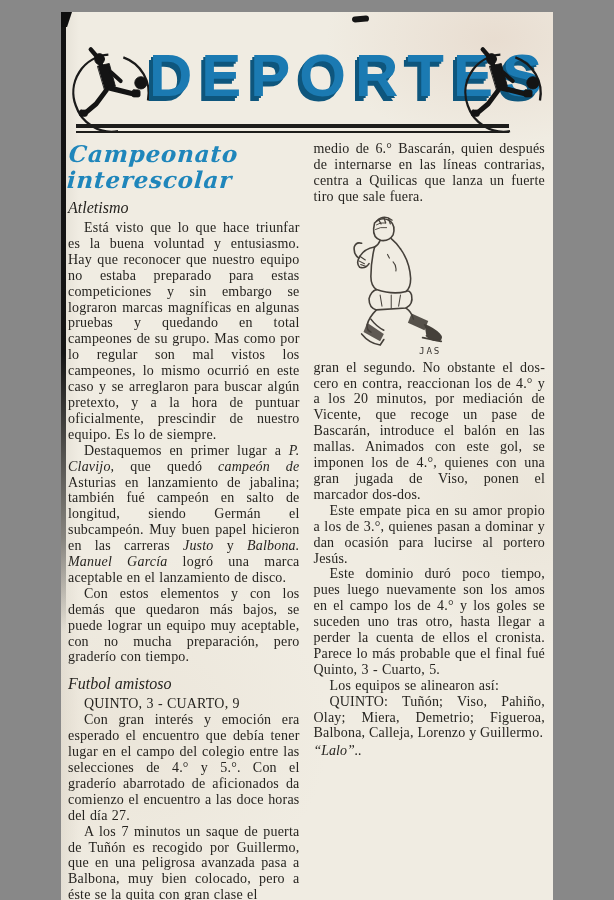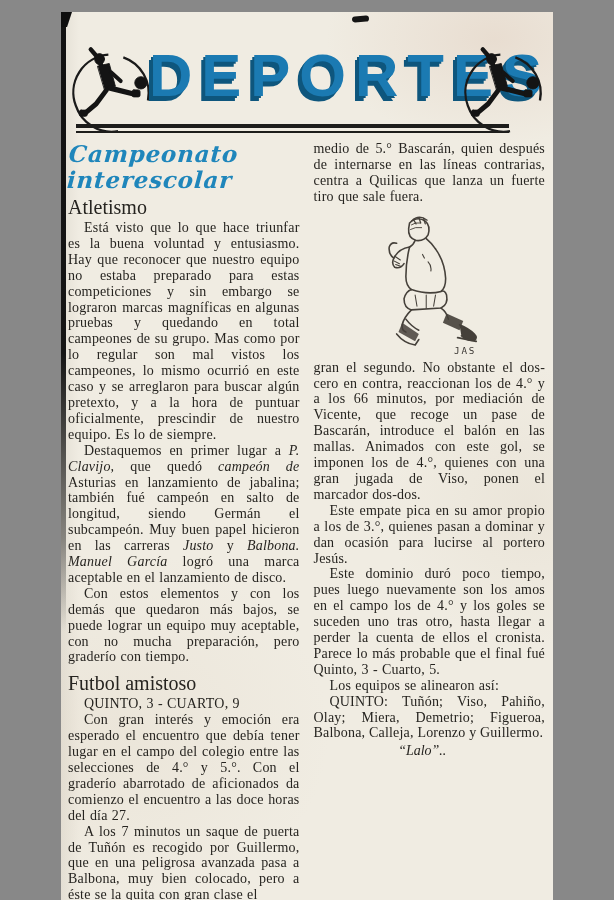--- a/index.html
+++ b/index.html
@@ -47,31 +47,31 @@
   .col{flex:1 1 0;min-width:0;}
 
   .section-title{
     font-family:"DejaVu Serif","Liberation Serif",serif;
     font-style:italic;font-weight:bold;
     font-size:23px;line-height:26px;
     color:#1f86bb;letter-spacing:0.8px;
     transform:skewX(-4deg);transform-origin:left;
     margin:0 0 5px 0;
   }
-  .subhead{font-size:20px;line-height:19px;margin:1px 0 3px 0;}
+  .subhead{font-style:italic;font-size:16px;line-height:19px;margin:1px 0 3px 0;}
   .subhead.gap{margin-top:9px;}
   p.body{margin:0;text-align:justify;font-size:14px;line-height:15.9px;
     text-indent:16px;letter-spacing:0.2px;word-spacing:0.5px;}
   p.team{margin:0;text-align:justify;font-size:14px;line-height:15.9px;
     text-indent:16px;letter-spacing:0.2px;}
   .scoreline{margin:2px 0 2px 0;text-align:center;font-size:14.5px;line-height:19px;
     letter-spacing:0.6px;text-indent:0;}
-  .sig{margin:1px 14px 0 0;text-align:center;font-style:italic;font-size:14px;line-height:17px;}
+  .sig{margin:1px 14px 0 0;text-align:left;font-style:italic;font-size:14px;line-height:17px;}
 
-  .illustration{display:flex;justify-content:center;align-items:flex-end;
+  .illustration{display:flex;justify-content:flex-start;align-items:flex-end;
     height:150px;margin:3px 0 2px 0;}
 </style>
 </head>
 <body>
 
 <div class="page">
 
   <div class="edge-strip"></div>
   <div class="corner-blob"></div>
   <div class="top-dash"></div>
@@ -135,21 +135,21 @@
       <p class="body">Con estos elementos y con los demás que quedaron más bajos, se puede lograr un equipo muy aceptable, con no mucha preparación, pero graderío con tiempo.</p>
 
       <div class="subhead gap">Futbol amistoso</div>
       <p class="body scoreline">QUINTO, 3 - CUARTO, 9</p>
 
       <p class="body">Con gran interés y emoción era esperado el encuentro que debía tener lugar en el campo del colegio entre las selecciones de 4.° y 5.°. Con el graderío abarrotado de aficionados da comienzo el encuentro a las doce horas del día 27.</p>
       <p class="body">A los 7 minutos un saque de puerta de Tuñón es recogido por Guillermo, que en una peligrosa avanzada pasa a Balbona, muy bien colocado, pero a éste se la quita con gran clase el</p>
     </div>
 
     <div class="col">
-      <p class="body" style="text-indent:0">medio de 5.° Bascarán, quien después de internarse en las líneas contrarias, centra a Quilicas que lanza un fuerte tiro que sale fuera.</p>
+      <p class="body" style="text-indent:0">medio de 6.° Bascarán, quien después de internarse en las líneas contrarias, centra a Quilicas que lanza un fuerte tiro que sale fuera.</p>
 
       <div class="illustration">
         <svg viewBox="0 0 170 160" width="160" height="148">
           <g fill="none" stroke="#45403a" stroke-width="1.7" stroke-linecap="round">
 
             <path d="M64,14 Q72,6 81,12 Q87,17 84,27 Q80,34 71,33 Q62,30 63,20 Z"></path>
             <path d="M66,12 Q74,4 83,11 M68,10 L71,15 M74,8 L76,14 M79,9 L81,15" stroke-width="1.4"></path>
             <path d="M66,16 Q70,13 76,14 M65,21 Q70,18 77,19" stroke-width="1"></path>
 
             <path d="M70,33 Q68,38 64,40 M82,31 Q88,36 92,42"></path>
@@ -171,21 +171,21 @@
 
             <path d="M98,106 Q104,110 106,118"></path>
             <path d="M104,112 L122,120 L118,130 L100,122 Z" fill="#45403a" stroke="none" opacity="0.9"></path>
             <path d="M118,124 Q128,128 134,134 Q138,138 134,141 Q126,142 120,136" fill="#45403a" stroke="#45403a"></path>
             <path d="M116,138 L136,142" stroke-width="2"></path>
           </g>
           <text x="112" y="156" font-family="DejaVu Sans Mono, monospace" font-size="10" letter-spacing="2" fill="#3b3733">JAS</text>
         </svg>
       </div>
 
-      <p class="body" style="text-indent:0">gran el segundo. No obstante el dos-cero en contra, reaccionan los de 4.° y a los 66 minutos, por mediación de Vicente, que recoge un pase de Bascarán, introduce el balón en las mallas. Animados con este gol, se imponen los de 4.°, quienes con una gran jugada de Viso, ponen el marcador dos-dos.</p>
+      <p class="body" style="text-indent:0">gran el segundo. No obstante el dos-cero en contra, reaccionan los de 4.° y a los 20 minutos, por mediación de Vicente, que recoge un pase de Bascarán, introduce el balón en las mallas. Animados con este gol, se imponen los de 4.°, quienes con una gran jugada de Viso, ponen el marcador dos-dos.</p>
       <p class="body">Este empate pica en su amor propio a los de 3.°, quienes pasan a dominar y dan ocasión para lucirse al portero Jesús.</p>
       <p class="body">Este dominio duró poco tiempo, pues luego nuevamente son los amos en el campo los de 4.° y los goles se suceden uno tras otro, hasta llegar a perder la cuenta de ellos el cronista. Parece lo más probable que el final fué Quinto, 3 - Cuarto, 5.</p>
       <p class="body">Los equipos se alinearon así:</p>
       <p class="team">QUINTO: Tuñón; Viso, Pahiño, Olay; Miera, Demetrio; Figueroa, Balbona, Calleja, Lorenzo y Guillermo.</p>
       <p class="sig">“Lalo”..</p>
     </div>
 
   </div>
 </div>
 

